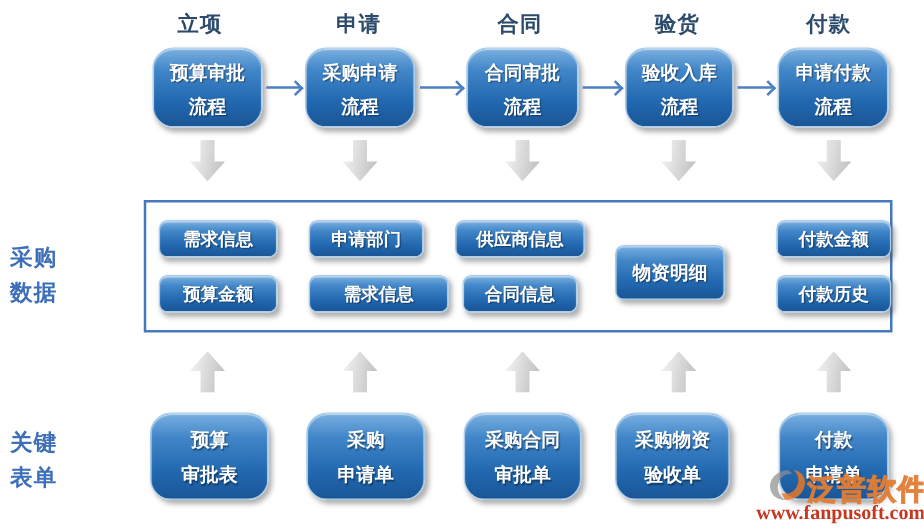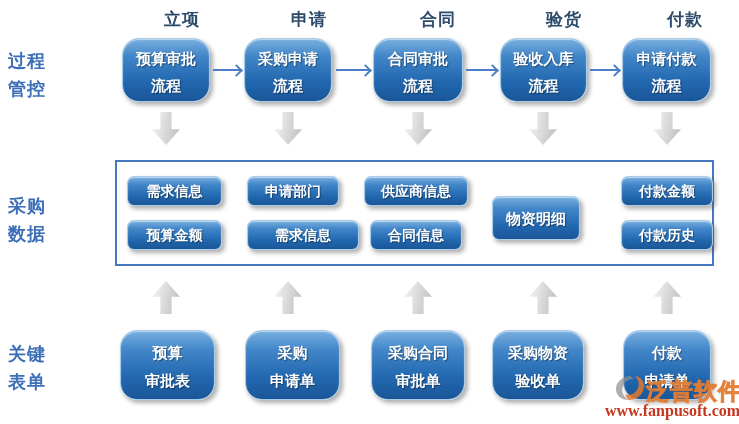--- a/index.html
+++ b/index.html
@@ -12,21 +12,21 @@
     width: 739px;
     height: 424px;
     background: #ffffff;
     overflow: hidden;
   }
   
   .col-header {
     position: absolute;
     top: 8px;
     width: 80px;
-    text-align: right;
+    text-align: center;
     font-size: 17px;
     font-weight: bold;
     color: #2C4A6B;
     letter-spacing: 1px;
   }
   
   .side-label {
     position: absolute;
     left: 8px;
     width: 62px;
@@ -148,24 +148,20 @@
 <body>
 
 <div class="stage">
 
   <div class="col-header" style="left:120px">立项</div>
   <div class="col-header" style="left:247px">申请</div>
   <div class="col-header" style="left:376px">合同</div>
   <div class="col-header" style="left:502px">验货</div>
   <div class="col-header" style="left:623px">付款</div>
 
-  <div class="side-label" style="top:47px">
-    <span>过程</span>
-    <span>管控</span>
-  </div>
   <div class="side-label" style="top:192px">
     <span>采购</span>
     <span>数据</span>
   </div>
   <div class="side-label" style="top:340px">
     <span>关键</span>
     <span>表单</span>
   </div>
 
   <div class="bluebox pbox" style="left:122px;width:88px">

